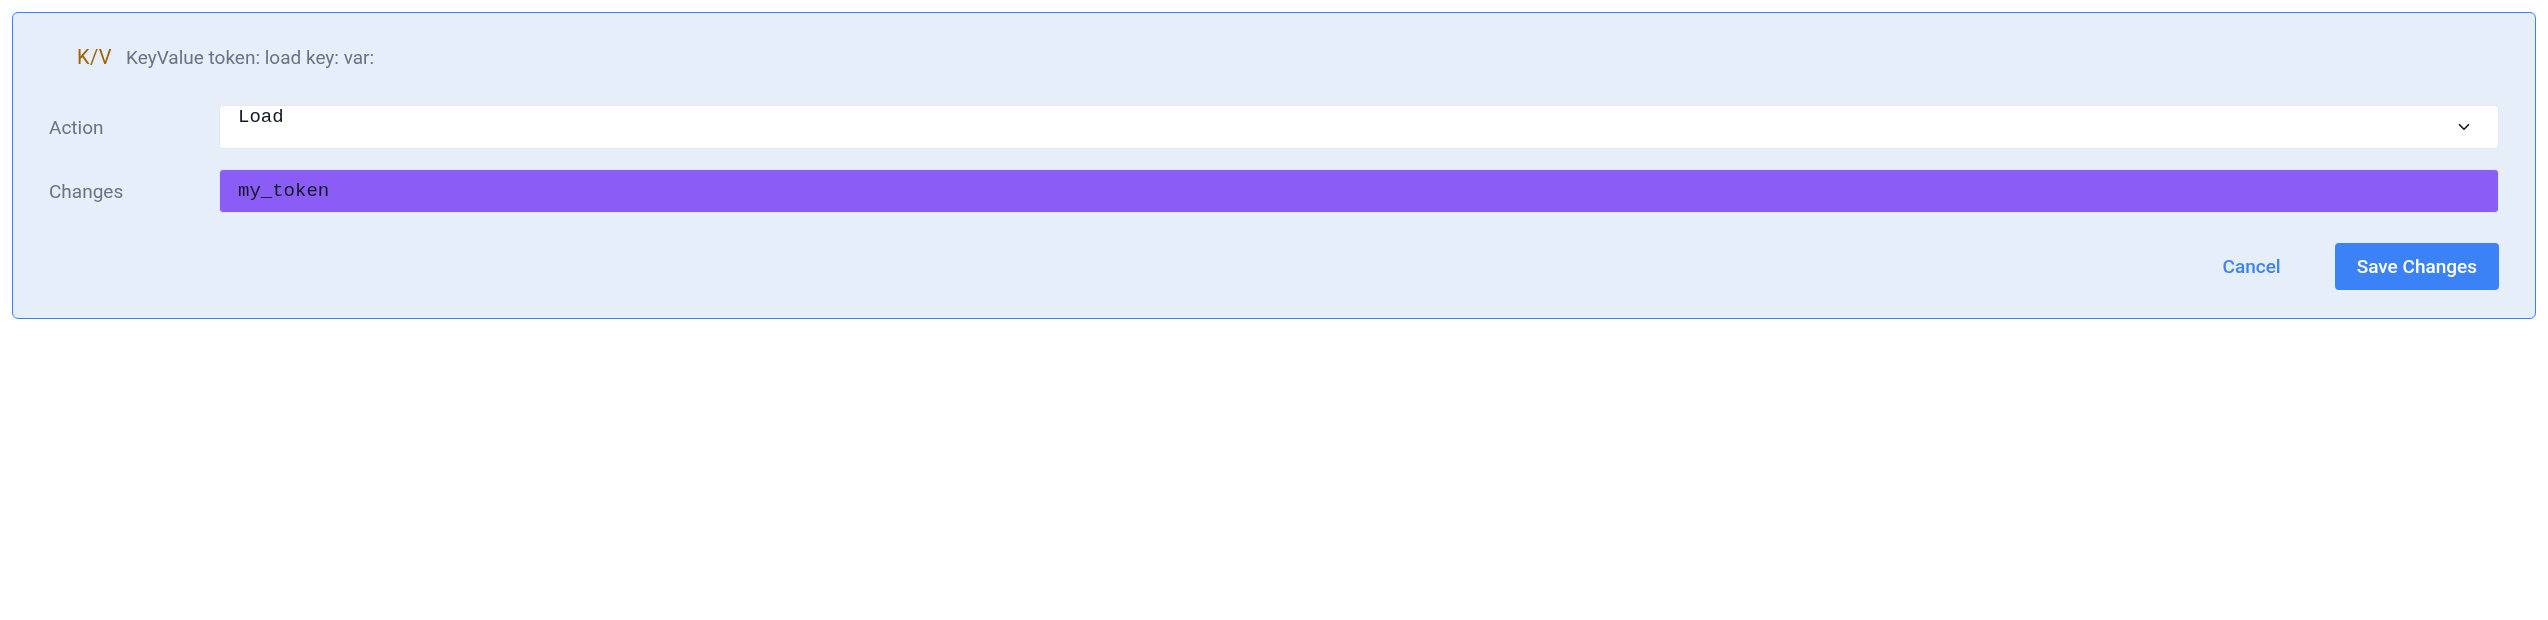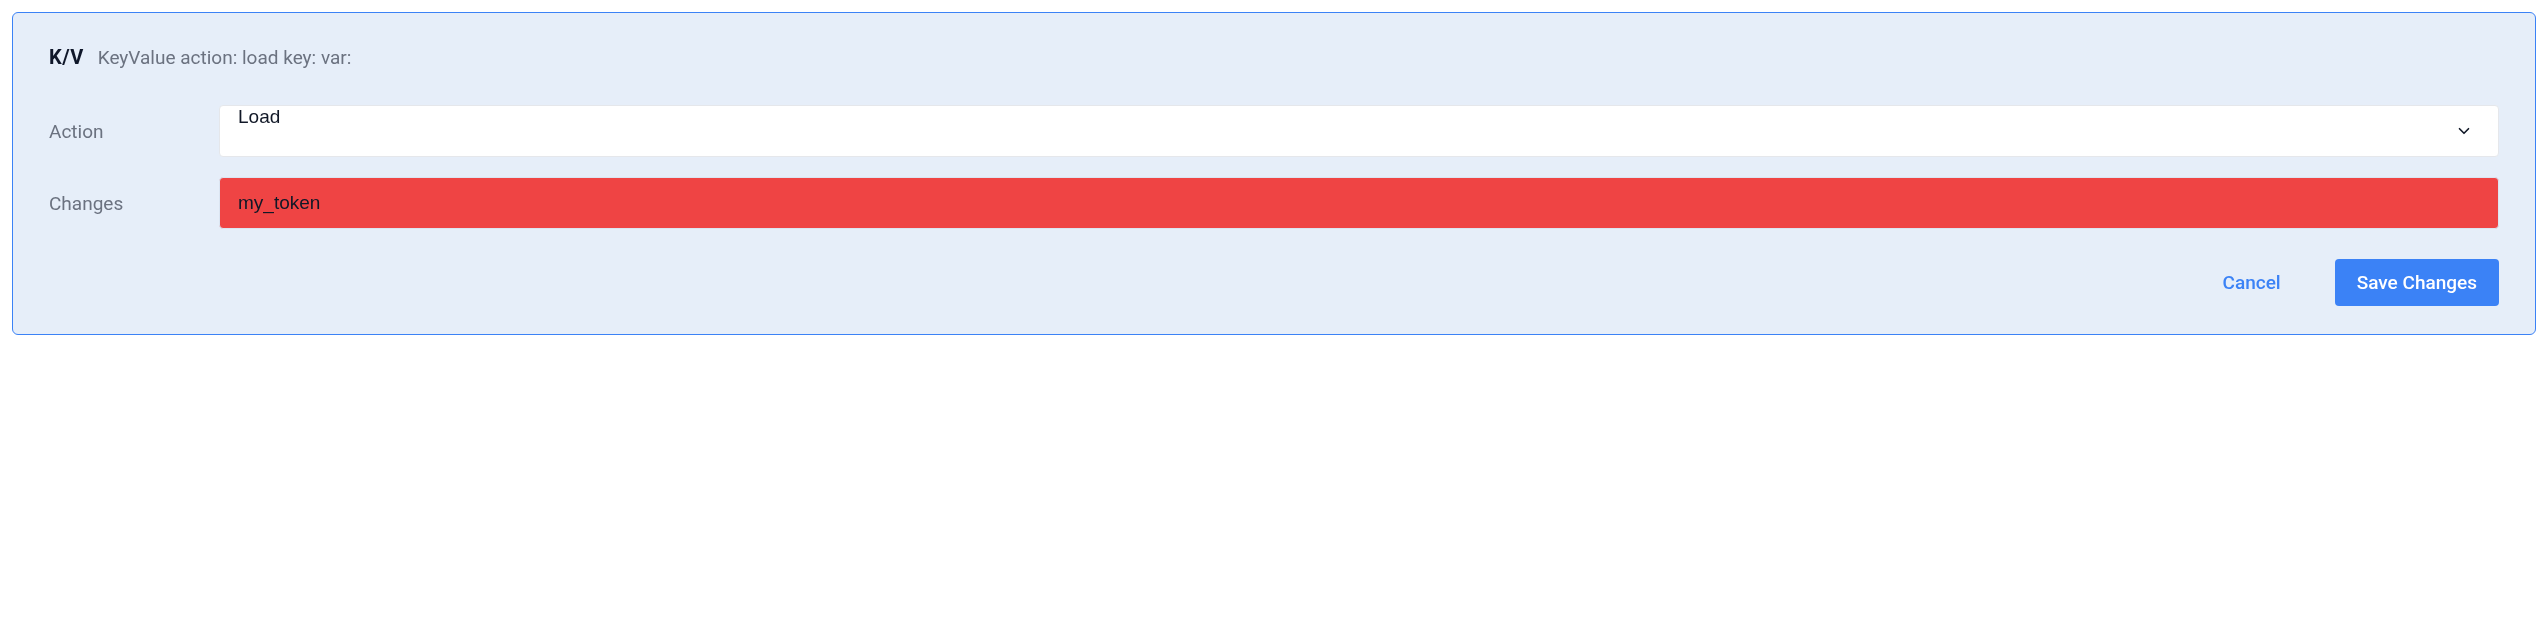--- a/index.html
+++ b/index.html
@@ -20,24 +20,25 @@
       border-radius: 6px;
       padding: 32px 36px 28px 36px;
     }
     .header {
       display: flex;
       align-items: baseline;
       gap: 14px;
       margin-bottom: 36px;
     }
     .kv-badge {
-      font-weight: 700;
+      font-weight: 400;
       font-size: 20px;
-      color: #0f172a;
+      color: #a16207;
       letter-spacing: 0.5px;
+      margin-left: 28px;
     }
     .header-desc {
       font-size: 19px;
       color: #6b7280;
     }
     .form-row {
       display: flex;
       align-items: center;
       margin-bottom: 20px;
     }
@@ -46,38 +47,38 @@
       flex-shrink: 0;
       font-size: 19px;
       color: #6b7280;
     }
     .control-wrap {
       flex: 1;
       position: relative;
     }
     .select-control, .text-control {
       width: 100%;
-      height: 52px;
+      height: 44px;
       background: #ffffff;
       border: 1px solid #e5e7eb;
       border-radius: 4px;
       padding: 0 18px;
       font-size: 19px;
       color: #111827;
       outline: none;
-      font-family: Liberation Sans, sans-serif;
+      font-family: Liberation Mono, monospace;
     }
     .select-control {
       appearance: none;
       -webkit-appearance: none;
       padding-right: 48px;
       cursor: pointer;
     }
     .variable-control {
-      background: #ef4444;
+      background: #8b5cf6;
       border: 1px solid #dbe5f2;
     }
     .chevron {
       position: absolute;
       right: 26px;
       top: 50%;
       transform: translateY(-50%);
       pointer-events: none;
       width: 18px;
       height: 18px;
@@ -112,21 +113,21 @@
       font-family: inherit;
     }
   </style>
 </head>
 <body>
 
 <div class="card">
 
   <div class="header">
     <span class="kv-badge">K/V</span>
-    <span class="header-desc">KeyValue action: load key: var:</span>
+    <span class="header-desc">KeyValue token: load key: var:</span>
   </div>
 
   <div class="form-row">
     <div class="form-label">Action</div>
     <div class="control-wrap">
       <div class="select-control">Load</div>
       <span class="chevron">
         <svg viewBox="0 0 24 24" fill="none" stroke="currentColor" stroke-width="2.2" stroke-linecap="round" stroke-linejoin="round">
           <polyline points="6 9 12 15 18 9"></polyline>
         </svg>

